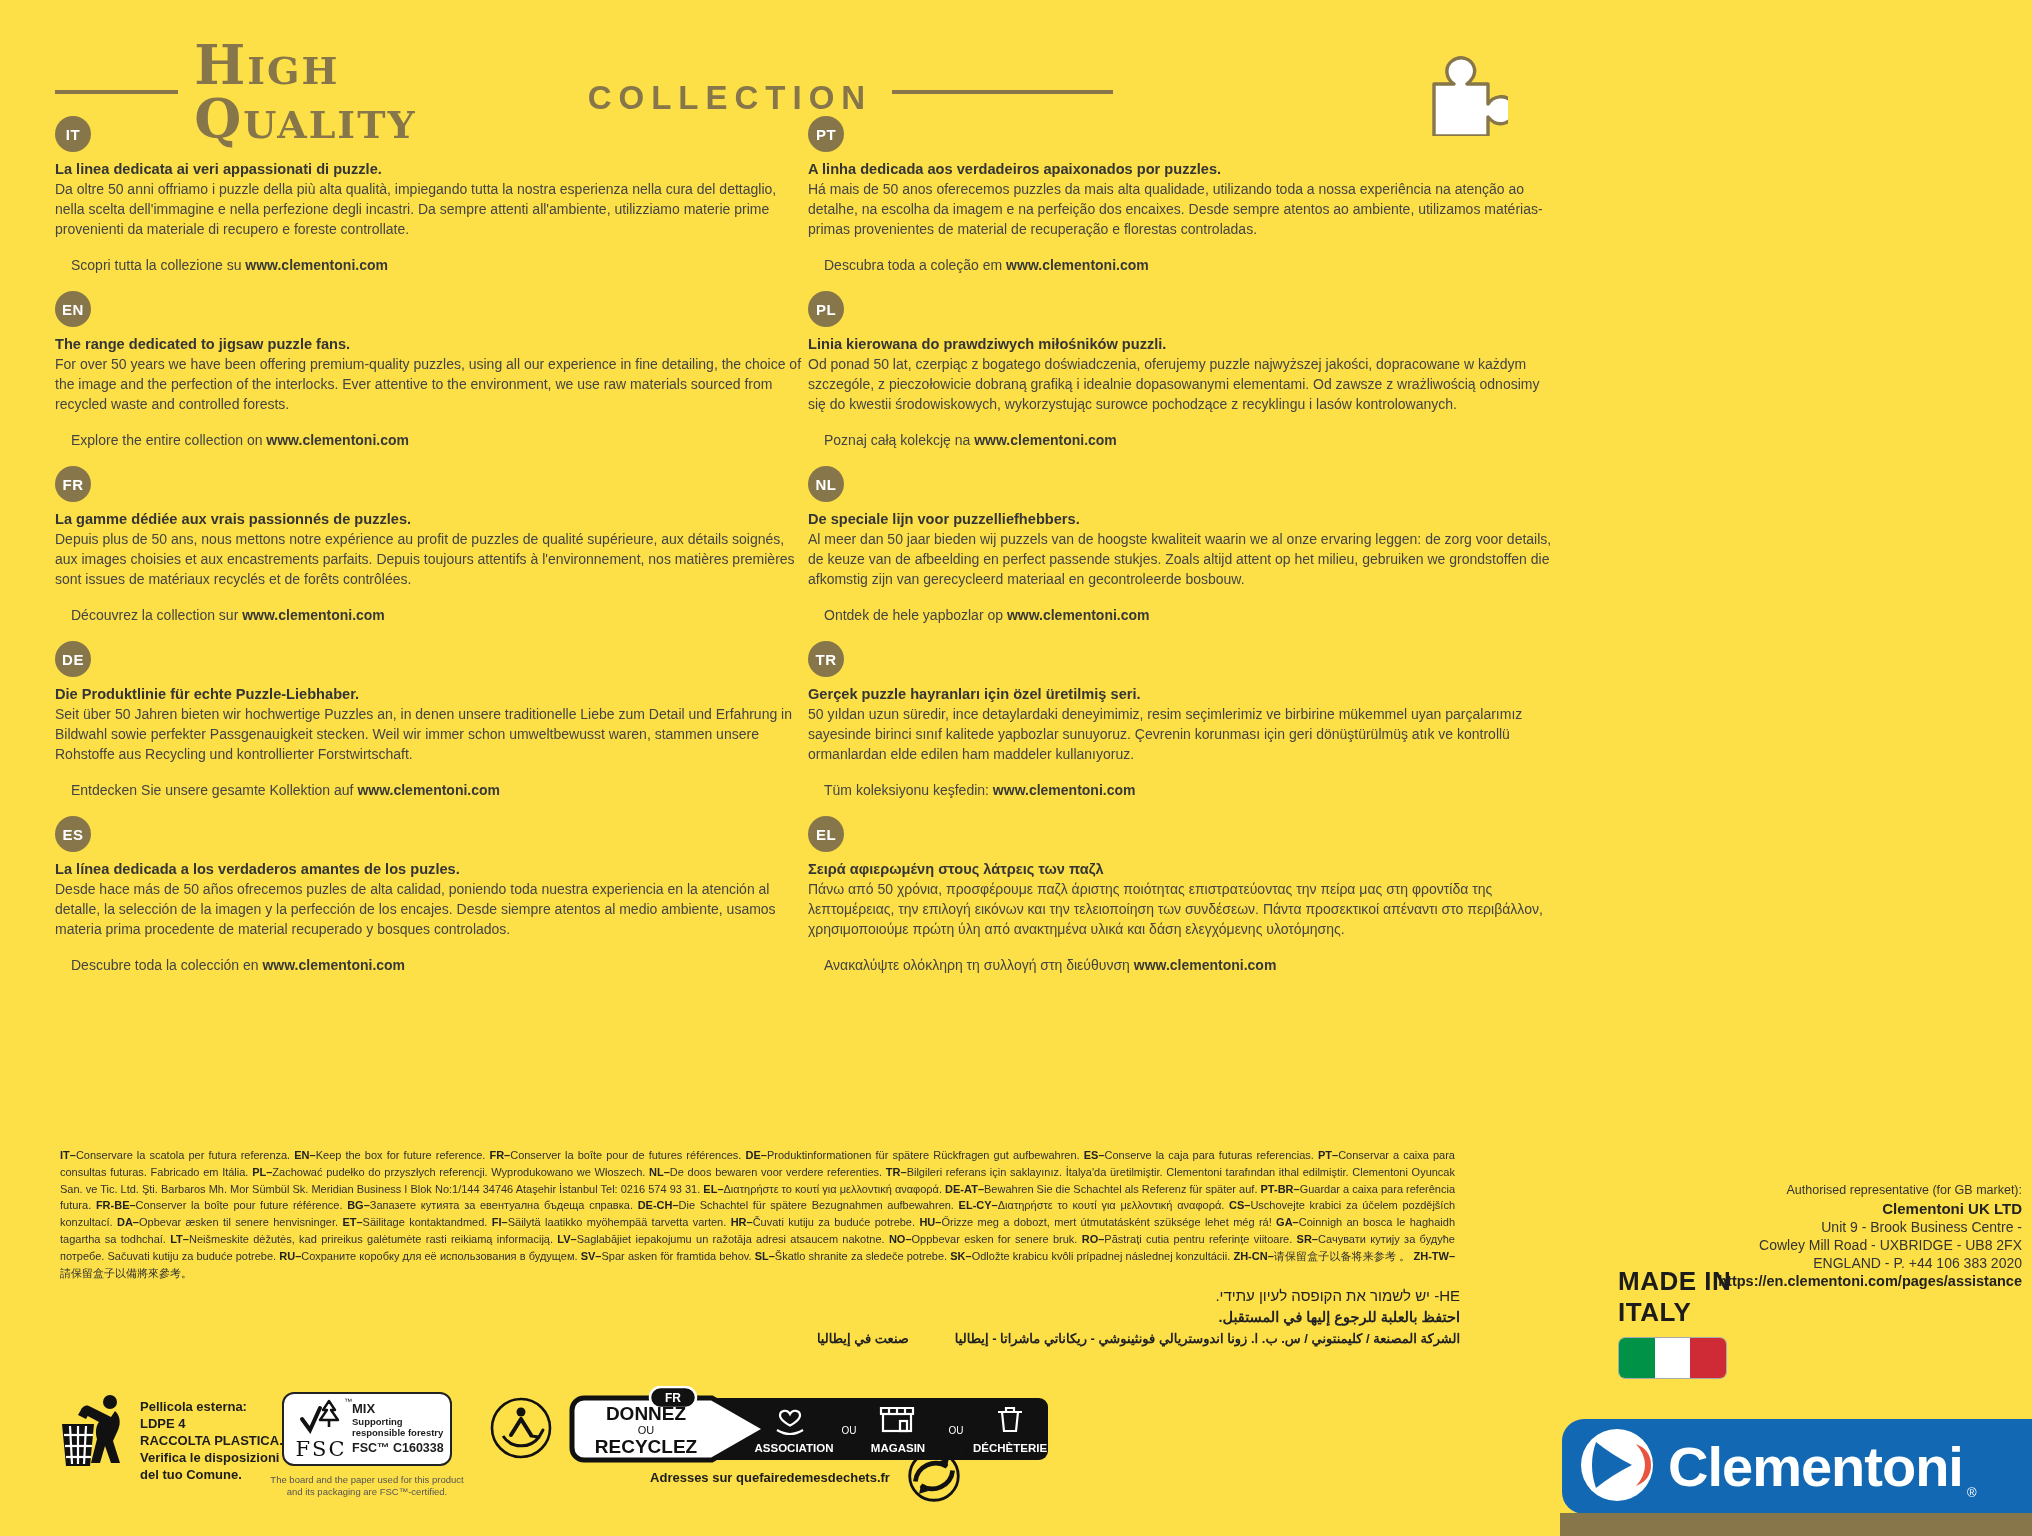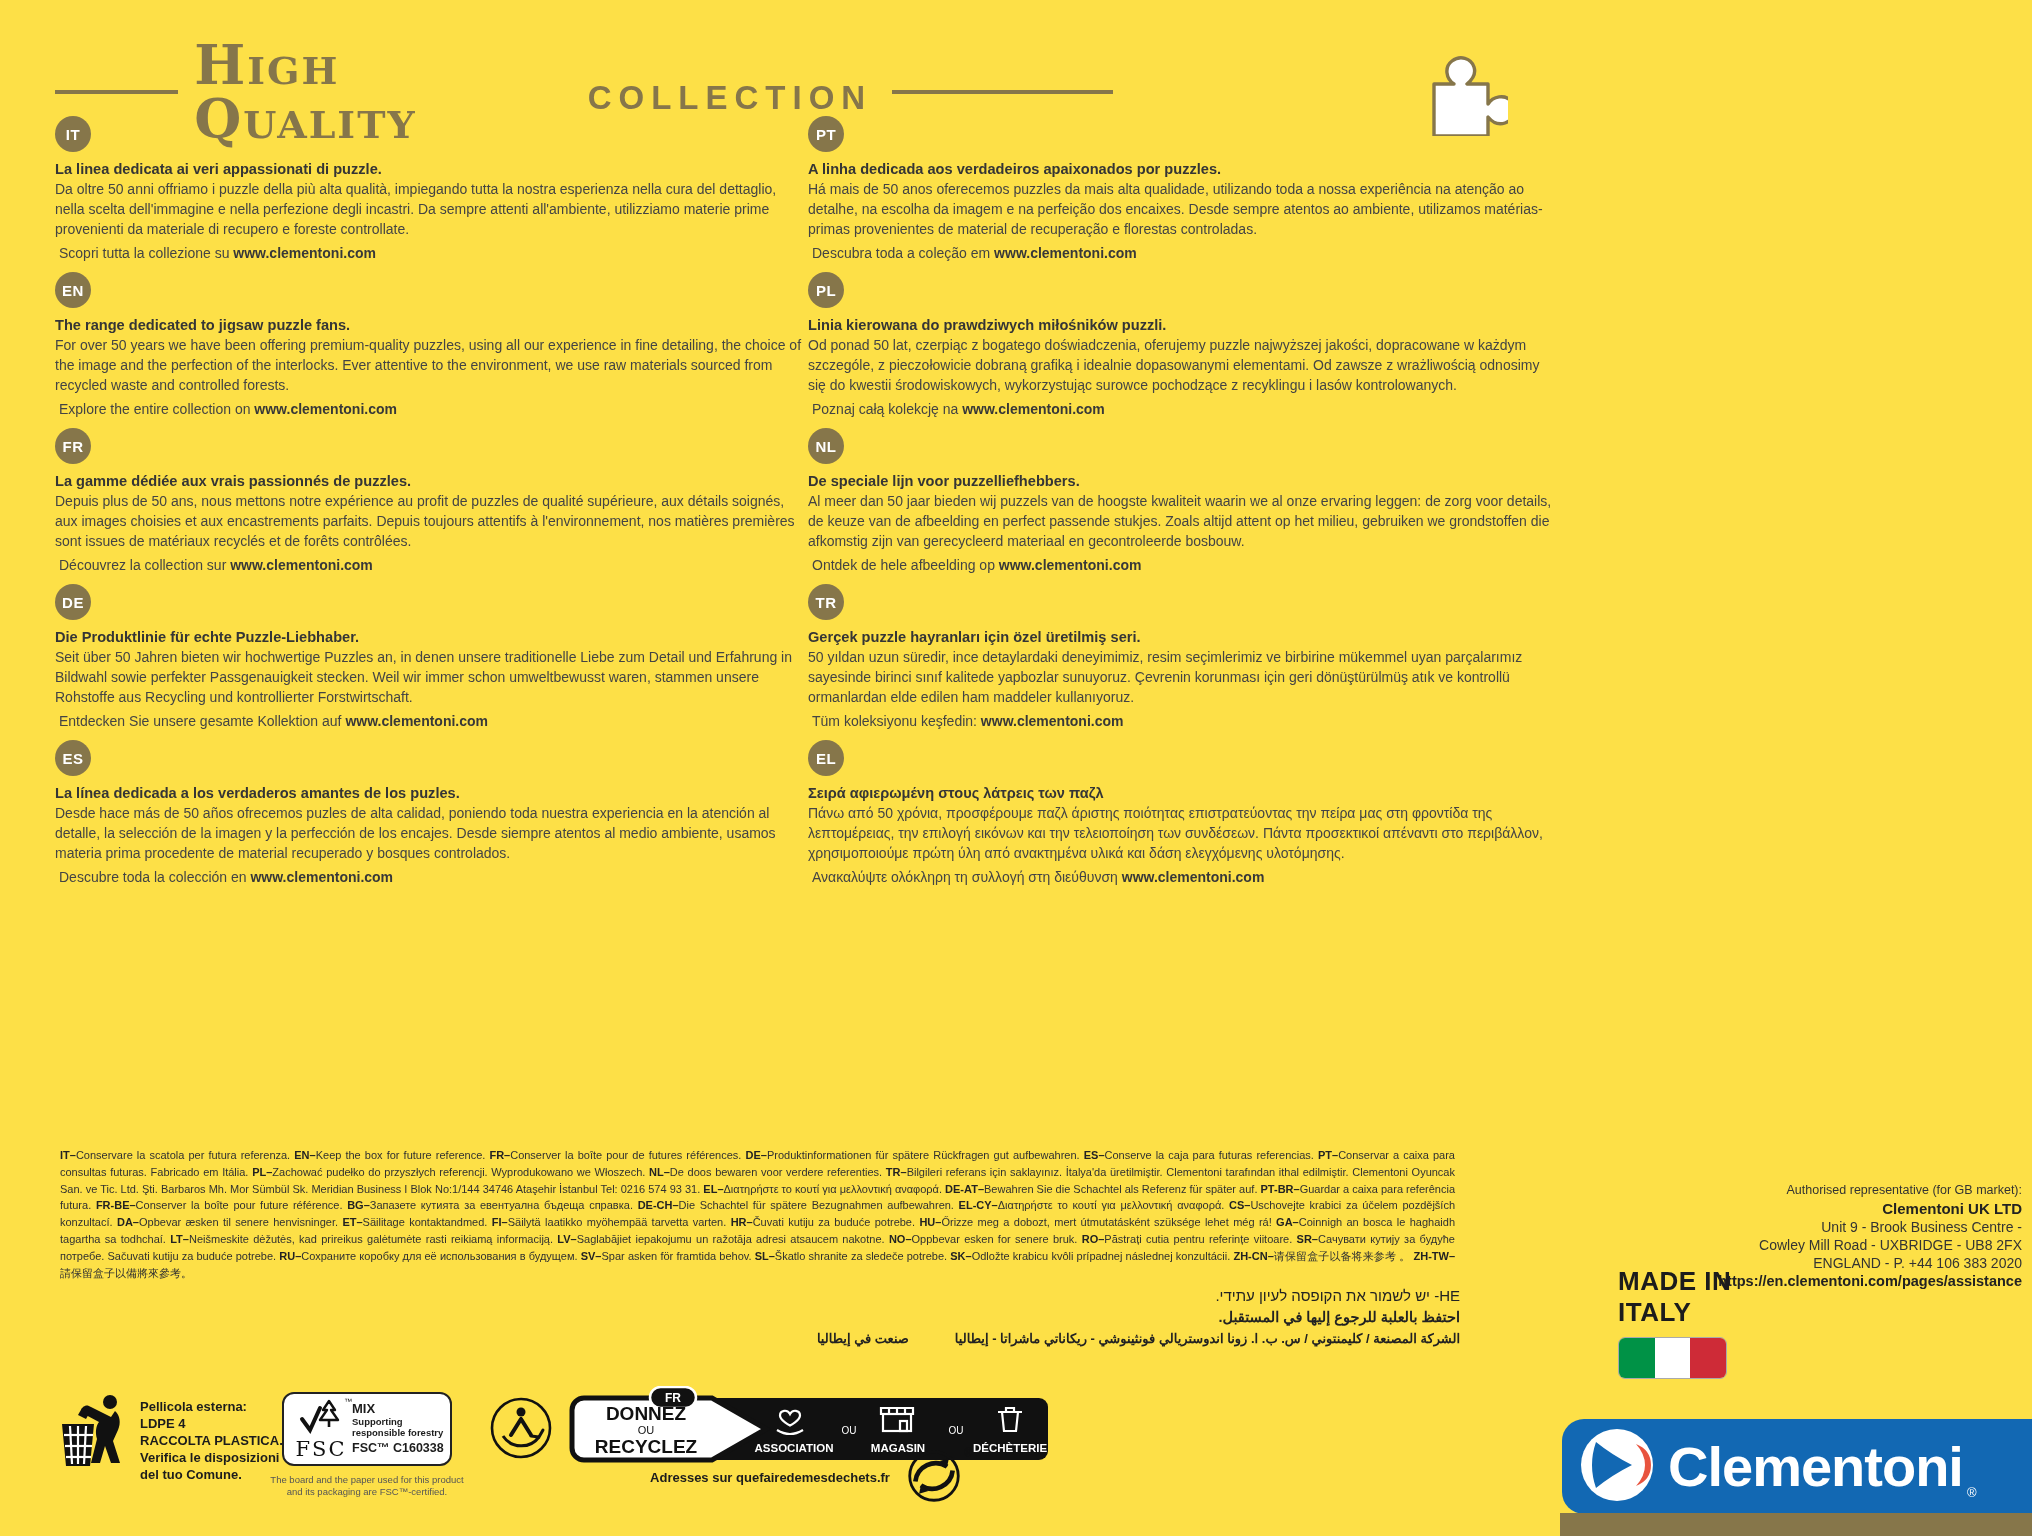--- a/index.html
+++ b/index.html
@@ -21,21 +21,21 @@
   
   .columns{position:absolute;top:116px;left:55px;width:1501px;
            display:grid;grid-template-columns:748px 748px;column-gap:5px;}
   .col{display:block;}
   .lang-section{margin:0 0 9px 0;}
   .badge{width:36px;height:36px;border-radius:50%;background:#86764a;
          display:flex;align-items:center;justify-content:center;margin-bottom:7px;}
   .badge-label{color:#fff;font-weight:700;font-size:15px;letter-spacing:.5px;}
   .sec-head{margin:0;font-size:14.6px;font-weight:700;color:#353535;line-height:20px;}
   .sec-body{margin:0;font-size:14px;line-height:20px;color:#444;}
-  .sec-link{margin:4px;font-size:14px;line-height:20px;color:#444;}
+  .sec-link{margin:16px;font-size:14px;line-height:20px;color:#444;}
   .sec-link b{color:#383838;}
 
   
   .notices{position:absolute;top:1142px;left:55px;width:1405px;}
   .notice-text{margin:5px;font-size:11px;line-height:16.8px;color:#303030;
                text-align:justify;}
   .notice-text b{color:#222;}
   .rtl-lines{direction:rtl;text-align:right;margin-top:2px;}
   .he-line{font-size:15px;line-height:20px;color:#222;}
   .ar-line1{font-size:14.5px;font-weight:700;line-height:22px;color:#222;}
@@ -179,21 +179,21 @@
       <p class="sec-body">Od ponad 50 lat, czerpiąc z bogatego doświadczenia, oferujemy puzzle najwyższej jakości, dopracowane w każdym szczególe, z pieczołowicie dobraną grafiką i idealnie dopasowanymi elementami. Od zawsze z wrażliwością odnosimy się do kwestii środowiskowych, wykorzystując surowce pochodzące z recyklingu i lasów kontrolowanych.</p>
       <p class="sec-link"><span class="link-prefix">Poznaj całą kolekcję na </span><b class="link-url">www.clementoni.com</b></p>
     </section>
 
     <section class="lang-section">
       <div class="badge">
         <span class="badge-label">NL</span>
       </div>
       <h3 class="sec-head">De speciale lijn voor puzzelliefhebbers.</h3>
       <p class="sec-body">Al meer dan 50 jaar bieden wij puzzels van de hoogste kwaliteit waarin we al onze ervaring leggen: de zorg voor details, de keuze van de afbeelding en perfect passende stukjes. Zoals altijd attent op het milieu, gebruiken we grondstoffen die afkomstig zijn van gerecycleerd materiaal en gecontroleerde bosbouw.</p>
-      <p class="sec-link"><span class="link-prefix">Ontdek de hele afbeelding op </span><b class="link-url">www.clementoni.com</b></p>
+      <p class="sec-link"><span class="link-prefix">Ontdek de hele yapbozlar op </span><b class="link-url">www.clementoni.com</b></p>
     </section>
 
     <section class="lang-section">
       <div class="badge">
         <span class="badge-label">TR</span>
       </div>
       <h3 class="sec-head">Gerçek puzzle hayranları için özel üretilmiş seri.</h3>
       <p class="sec-body">50 yıldan uzun süredir, ince detaylardaki deneyimimiz, resim seçimlerimiz ve birbirine mükemmel uyan parçalarımız sayesinde birinci sınıf kalitede yapbozlar sunuyoruz. Çevrenin korunması için geri dönüştürülmüş atık ve kontrollü ormanlardan elde edilen ham maddeler kullanıyoruz.</p>
       <p class="sec-link"><span class="link-prefix">Tüm koleksiyonu keşfedin: </span><b class="link-url">www.clementoni.com</b></p>
     </section>

